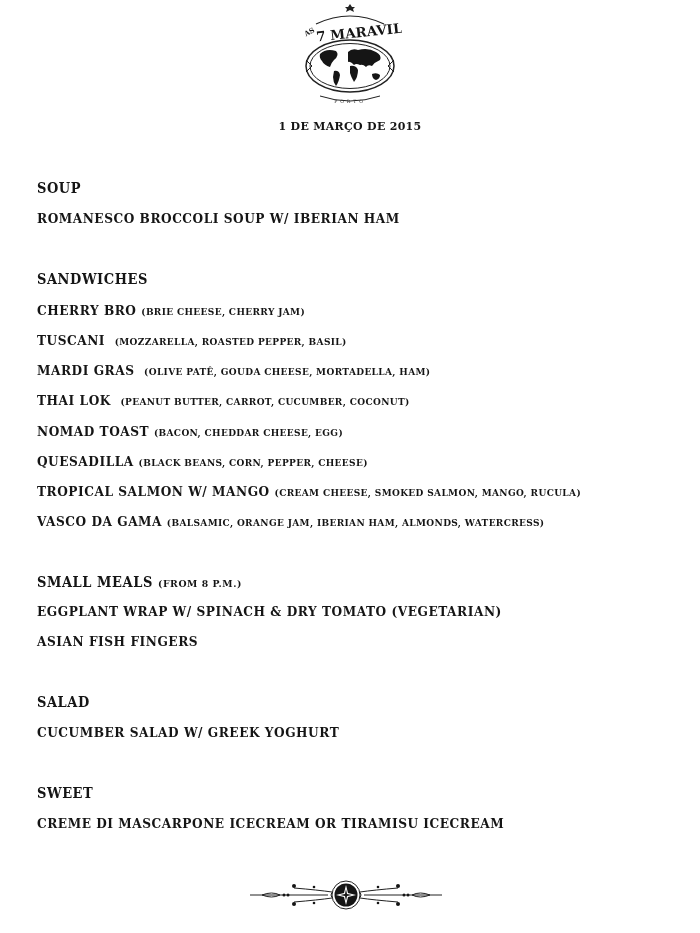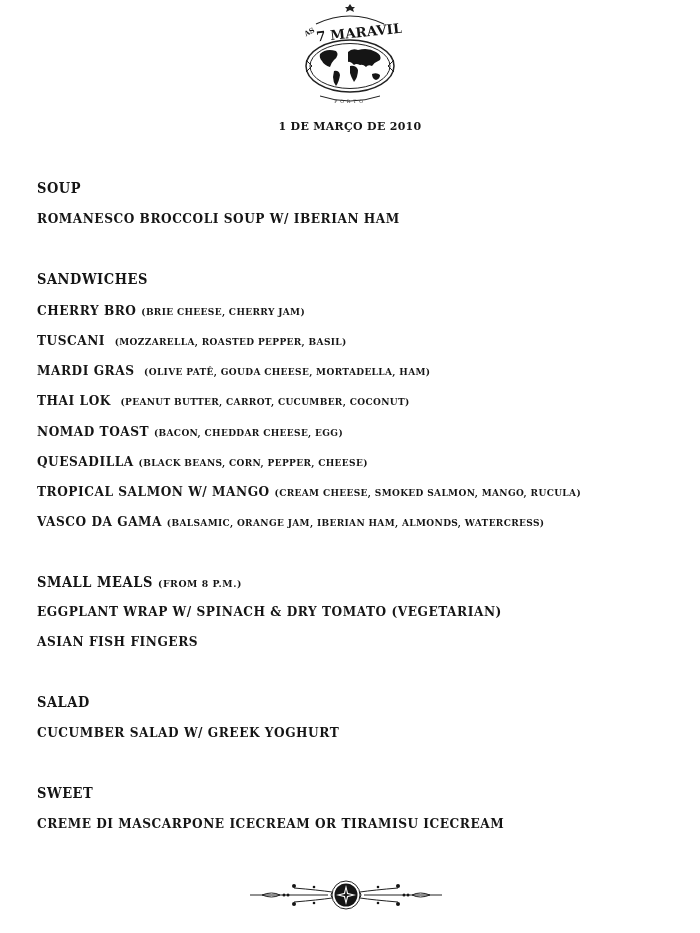--- a/index.html
+++ b/index.html
@@ -32,21 +32,21 @@
     <path d="M36 69 q5 -1 6 4 q-1 7 -4 11 q-3 -4 -3 -9z" fill="#151515"></path>
     <path d="M50 50 q4 -4 10 -2 q10 -3 18 2 q6 3 4 8 q-5 2 -8 6 q-4 -2 -6 1 q-3 -3 -6 -2 q-4 -2 -6 0 q-4 -4 -6 -3z" fill="#151515"></path>
     <path d="M52 64 q6 -1 8 4 q0 7 -4 12 q-3 -5 -4 -9z" fill="#151515"></path>
     <path d="M74 72 q5 -2 8 1 q0 4 -4 5 q-4 -1 -4 -6z" fill="#151515"></path>
     <path d="M14 64 l-6 -6 M14 64 l-6 6 M90 64 l6 -6 M90 64 l6 6" stroke="#222" stroke-width="1"></path>
     <path d="M22 94 Q52 104 82 94" fill="none" stroke="#222" stroke-width="1"></path>
     <text x="52" y="101" text-anchor="middle" font-family="DejaVu Serif, serif" font-size="4.5" letter-spacing="3" fill="#333">PORTO</text>
   </svg>
 </div>
 
-<div class="date">1 DE MARÇO DE 2010</div>
+<div class="date">1 DE MARÇO DE 2015</div>
 
 <div class="menu">
 
   <div class="sec-title" style="top:180px">SOUP</div>
   <div class="item" style="top:210px"><span>ROMANESCO BROCCOLI SOUP W/ IBERIAN HAM</span></div>
 
   <div class="sec-title" style="top:271px">SANDWICHES</div>
   <div class="item" style="top:302px"><span>CHERRY BRO</span> <span class="desc">(BRIE CHEESE, CHERRY JAM)</span></div>
   <div class="item" style="top:332px"><span>TUSCANI</span>&nbsp; <span class="desc">(MOZZARELLA, ROASTED PEPPER, BASIL)</span></div>
   <div class="item" style="top:362px"><span>MARDI GRAS</span>&nbsp; <span class="desc">(OLIVE PATÊ, GOUDA CHEESE, MORTADELLA, HAM)</span></div>

